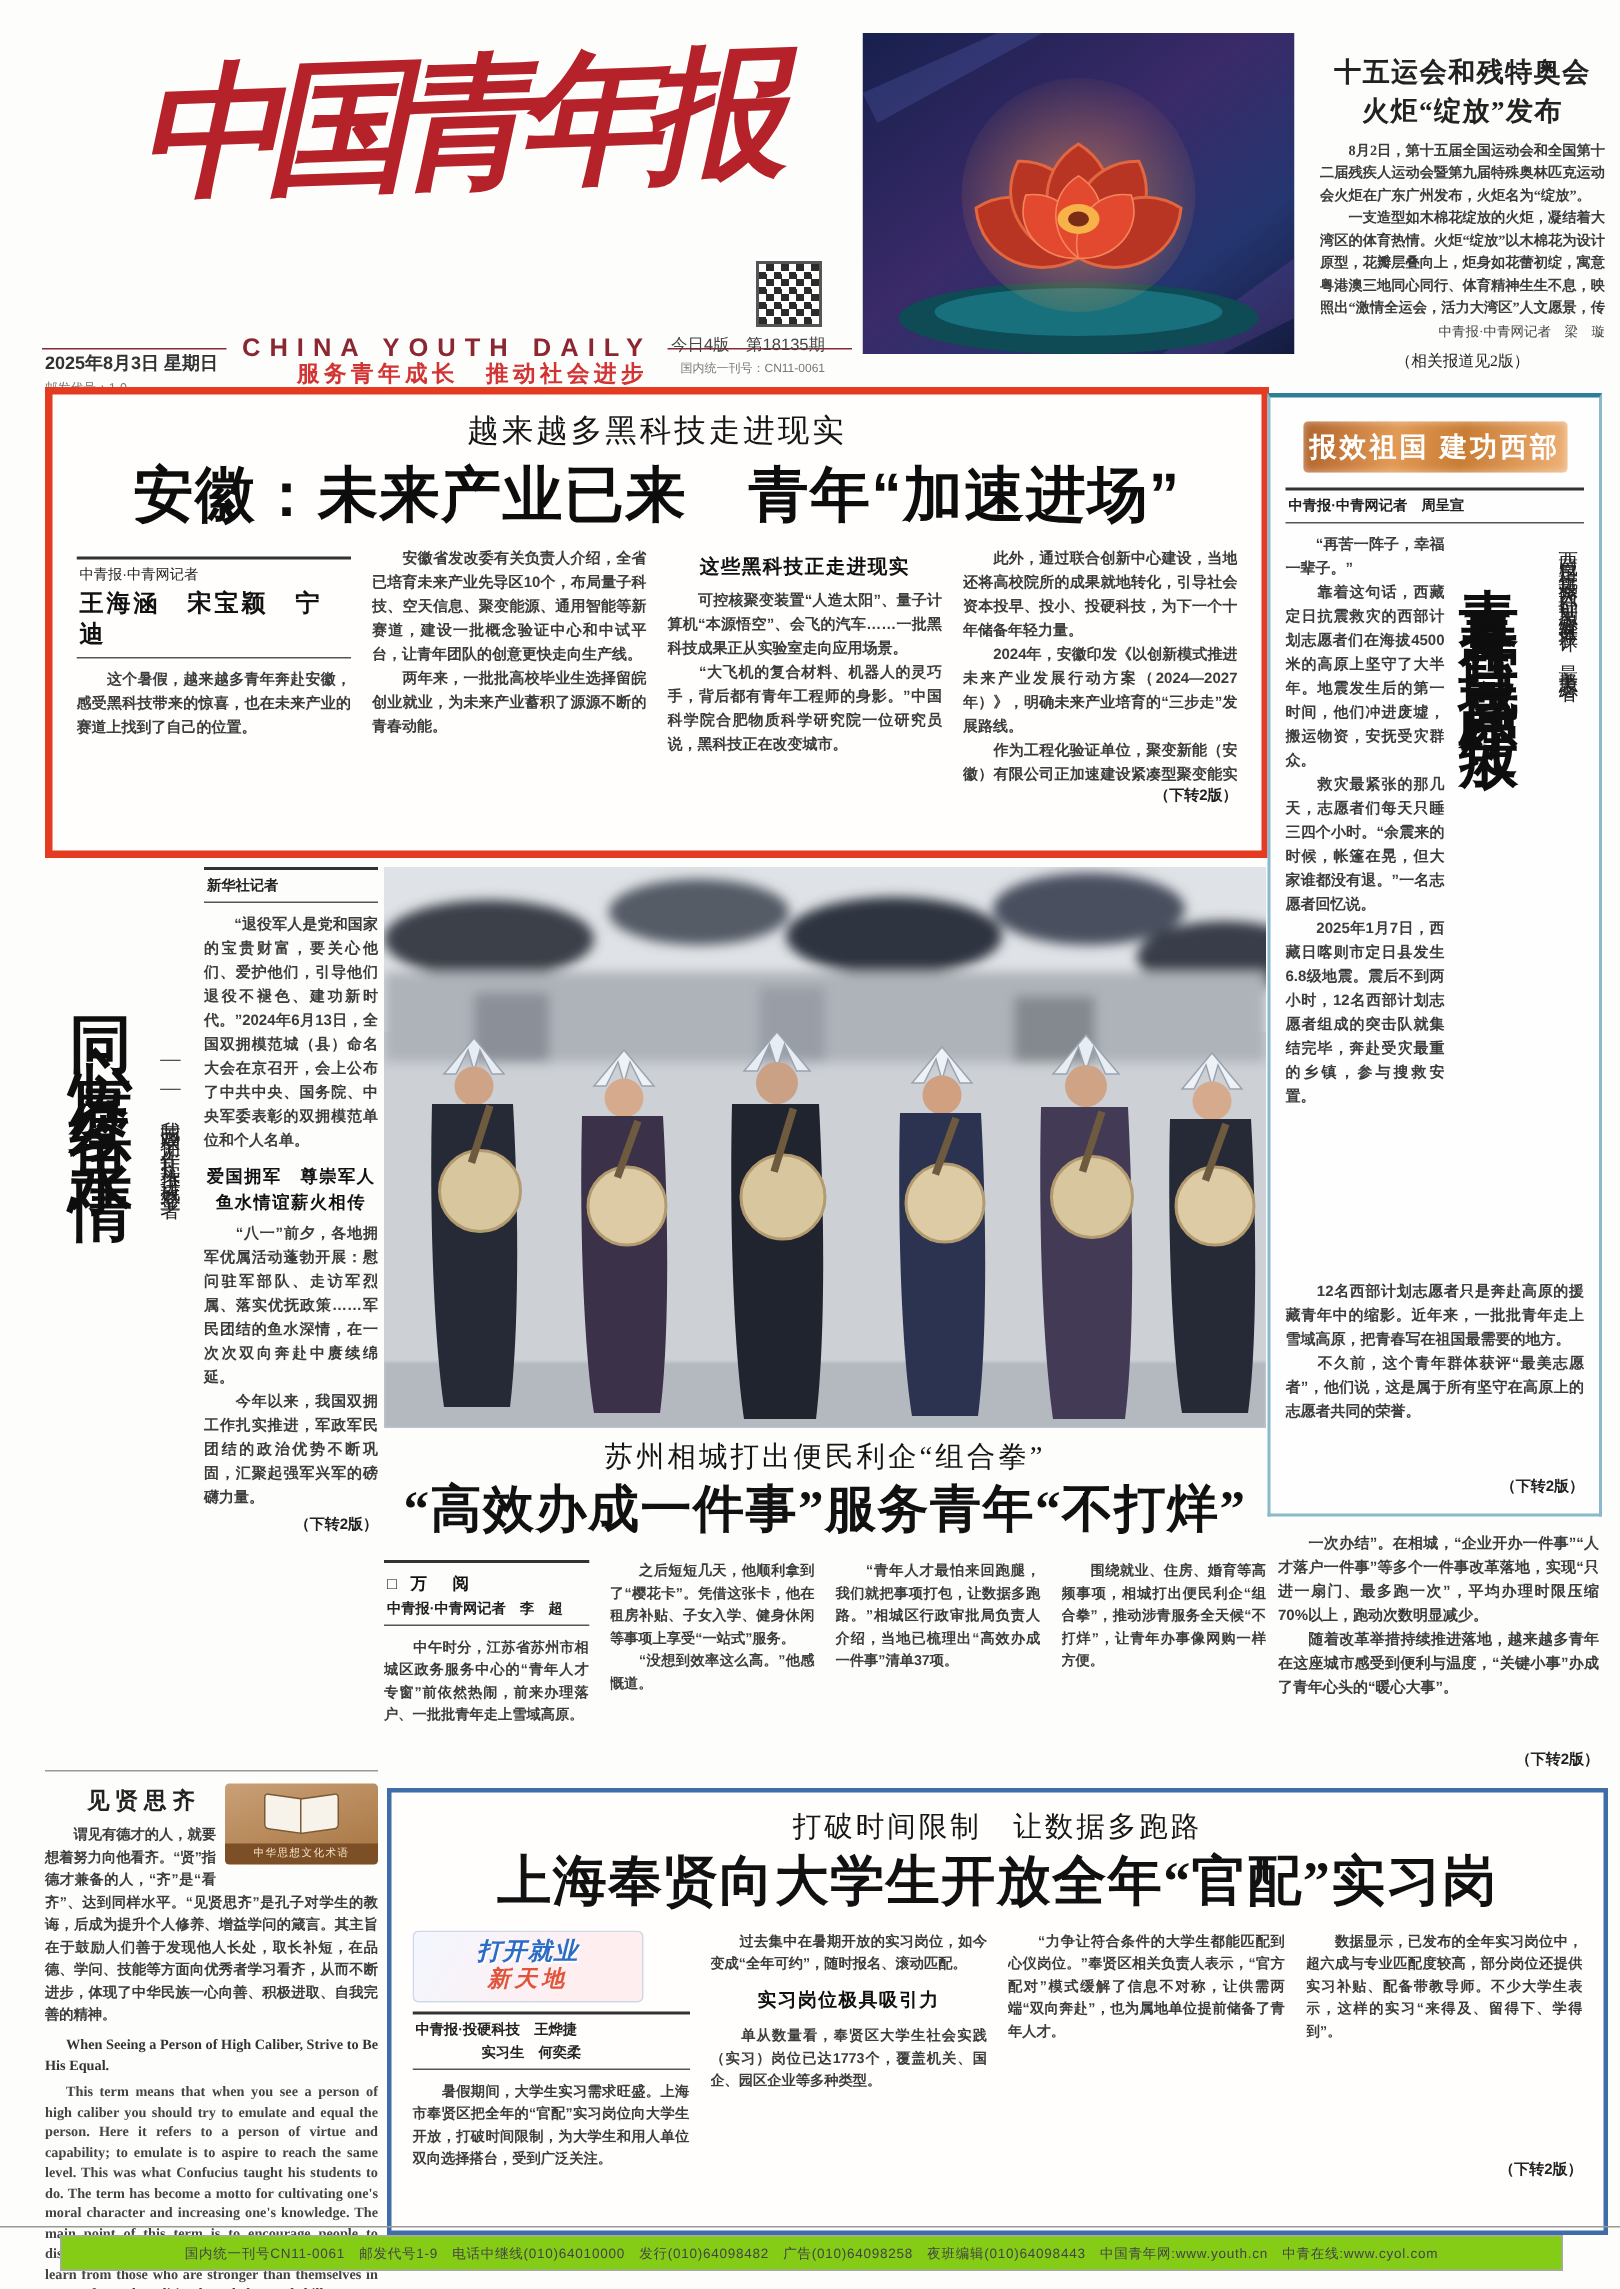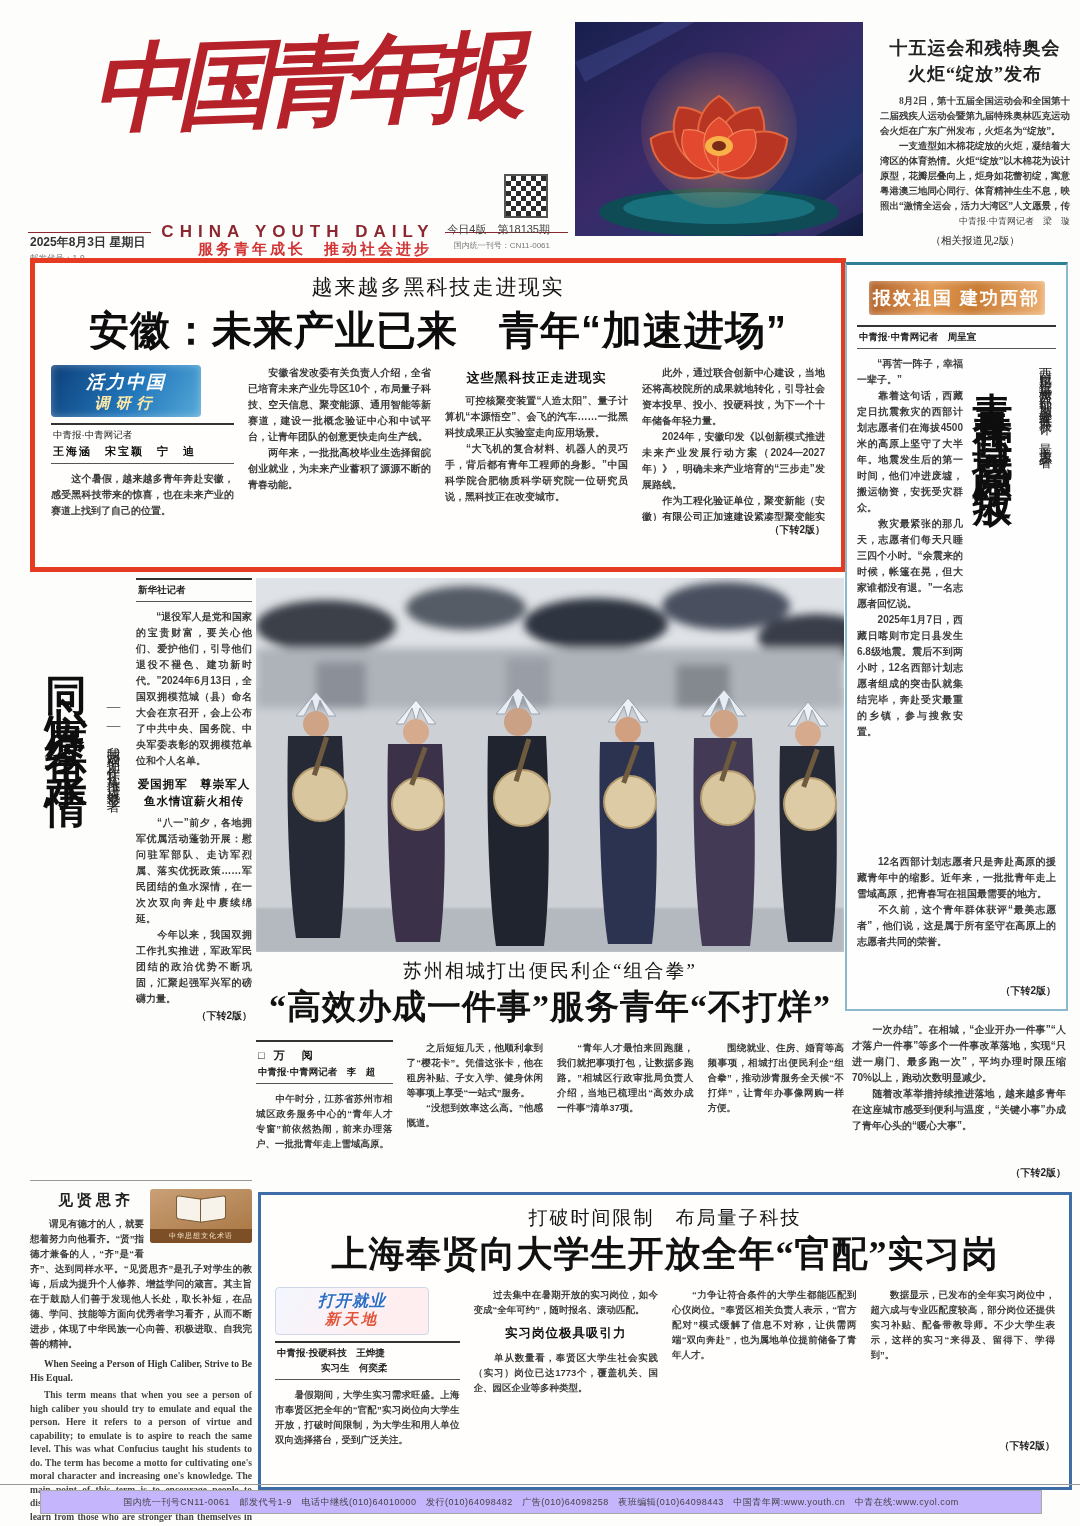--- a/index.html
+++ b/index.html
@@ -28,21 +28,21 @@
   .blue-box{border:3px solid #3e6da8;background:#fffefd;}
   .kicker{font-family:"Liberation Serif","DejaVu Serif",serif;font-size:21px;color:#161616;
           text-align:center;letter-spacing:2px;}
   .headline-sans{font-weight:800;font-size:40px;color:#0d0d0d;text-align:center;letter-spacing:1px;line-height:1.15;}
   .headline-serif{font-family:"Liberation Serif","DejaVu Serif",serif;font-weight:900;color:#111;
                   text-align:center;letter-spacing:1px;line-height:1.1;}
   .cols{display:flex;gap:14px;overflow:hidden;}
   .col{flex:1;overflow:hidden;}
   .byline-box{border-top:2px solid #333;border-bottom:1px solid #555;padding:4px 2px;margin:6px 0 7px 0;}
   .byline-box .b1{font-size:9.5px;color:#222;}
-  .byline-box .b2{font-size:11px;font-weight:bold;color:#111;margin-top:2px;letter-spacing:2px;}
+  .byline-box .b2{font-size:16px;font-weight:bold;color:#111;margin-top:2px;letter-spacing:2px;}
   .subhead{font-weight:bold;font-size:13px;text-align:center;color:#111;margin:4px 0 6px 0;letter-spacing:1px;}
   .vert{writing-mode:vertical-rl;text-orientation:upright;}
   .banner-west{width:176px;height:34px;margin:6px auto 10px auto;border-radius:3px;color:#fff;
         font-weight:bold;font-size:18px;letter-spacing:2px;text-align:center;line-height:34px;
         background:linear-gradient(100deg,#b0612a 0%,#e29a55 35%,#c97c33 60%,#eeb277 100%);
         box-shadow:inset 0 0 6px rgba(255,255,255,.5);}
   .logo-vitality{width:150px;height:52px;border-radius:4px;position:relative;overflow:hidden;
         background:linear-gradient(120deg,#0d3f7a,#2277bb 55%,#55a9d8);
         color:#fff;text-align:center;box-shadow:inset 0 0 8px rgba(255,255,255,.35);}
   .logo-vitality .l1{font-weight:bold;font-style:italic;font-size:18px;letter-spacing:2px;margin-top:5px;}
@@ -53,21 +53,21 @@
         text-shadow:1px 1px 0 #fff;}
   .logo-job .l2{font-weight:900;font-style:italic;font-size:15px;color:#e2543a;letter-spacing:3px;margin-top:-2px;}
   .logo-idiom{width:102px;height:54px;float:right;margin:0 0 4px 6px;border-radius:3px;overflow:hidden;
         background:linear-gradient(160deg,#caa077,#a5733f);position:relative;}
   .logo-idiom .book{position:absolute;left:26px;top:8px;width:50px;height:24px;}
   .logo-idiom .book .pg{position:absolute;top:0;width:24px;height:22px;background:#f7f3ea;border:1px solid #7a5a34;}
   .logo-idiom .book .pl{left:0;transform:skewY(8deg);border-radius:3px 0 0 3px;}
   .logo-idiom .book .pr{right:0;transform:skewY(-8deg);border-radius:0 3px 3px 0;}
   .logo-idiom .bar{position:absolute;bottom:0;left:0;right:0;height:14px;background:#7d4f26;color:#f5e6cc;
         font-size:7px;text-align:center;line-height:14px;letter-spacing:1px;}
-  .footer-bar{background:#c4b5fd;border:1px solid #a8a8a8;text-align:center;font-size:9px;color:#444;
+  .footer-bar{background:#84cc16;border:1px solid #a8a8a8;text-align:center;font-size:9px;color:#444;
         line-height:22px;letter-spacing:.5px;}
 </style>
 </head>
 <body>
 
 <div class="page">
 
   <div class="abs mast-title" style="left:92px;top:34px;">中国青年报</div>
   <div class="abs rule-row" style="left:28px;top:222px;width:540px;">
     <div class="ln"></div>
@@ -131,24 +131,20 @@
 　　一支造型如木棉花绽放的火炬，凝结着大湾区的体育热情。火炬“绽放”以木棉花为设计原型，花瓣层叠向上，炬身如花蕾初绽，寓意粤港澳三地同心同行、体育精神生生不息，映照出“激情全运会，活力大湾区”人文愿景，传递着“青春好时代”。</div>
     <div style="font-size:9px;color:#444;text-align:right;margin-top:3px;">中青报·中青网记者　梁　璇</div>
     <div style="font-size:10.5px;text-align:center;margin-top:6px;color:#222;">（相关报道见2版）</div>
   </div>
 
   <div class="abs red-box" style="left:30px;top:258px;width:774px;height:284px;padding:10px 16px;">
     <div class="kicker">越来越多黑科技走进现实</div>
     <div class="headline-sans" style="margin-top:6px;">安徽：未来产业已来　青年“加速进场”</div>
     <div class="cols" style="margin-top:12px;height:176px;">
       <div class="col">
-        <div class="logo-vitality">
-          <div class="l1">活力中国</div>
-          <div class="l2">调研行</div>
-        </div>
         <div class="byline-box">
           <div class="b1">中青报·中青网记者</div>
           <div class="b2">王海涵　宋宝颖　宁　迪</div>
         </div>
         <div class="body-txt just pre">　　这个暑假，越来越多青年奔赴安徽，感受黑科技带来的惊喜，也在未来产业的赛道上找到了自己的位置。</div>
       </div>
       <div class="col body-txt just pre">　　安徽省发改委有关负责人介绍，全省已培育未来产业先导区10个，布局量子科技、空天信息、聚变能源、通用智能等新赛道，建设一批概念验证中心和中试平台，让青年团队的创意更快走向生产线。
 　　两年来，一批批高校毕业生选择留皖创业就业，为未来产业蓄积了源源不断的青春动能。</div>
       <div class="col">
         <div class="subhead">这些黑科技正走进现实</div>
@@ -303,21 +299,21 @@
     <div class="col body-sm just pre">　　“青年人才最怕来回跑腿，我们就把事项打包，让数据多跑路。”相城区行政审批局负责人介绍，当地已梳理出“高效办成一件事”清单37项。</div>
     <div class="col body-sm just pre">　　围绕就业、住房、婚育等高频事项，相城打出便民利企“组合拳”，推动涉青服务全天候“不打烊”，让青年办事像网购一样方便。</div>
   </div>
   <div class="abs" style="left:852px;top:1022px;width:214px;height:164px;">
     <div class="body-txt just pre" style="height:142px;overflow:hidden;">　　一次办结”。在相城，“企业开办一件事”“人才落户一件事”等多个一件事改革落地，实现“只进一扇门、最多跑一次”，平均办理时限压缩70%以上，跑动次数明显减少。
 　　随着改革举措持续推进落地，越来越多青年在这座城市感受到便利与温度，“关键小事”办成了青年心头的“暖心大事”。</div>
     <div class="jump">（下转2版）</div>
   </div>
 
   <div class="abs blue-box" style="left:258px;top:1192px;width:780px;height:272px;padding:10px 14px;">
-    <div class="kicker" style="font-size:19px;">打破时间限制　布局量子科技</div>
+    <div class="kicker" style="font-size:19px;">打破时间限制　让数据多跑路</div>
     <div class="headline-serif" style="font-size:36px;margin-top:4px;">上海奉贤向大学生开放全年“官配”实习岗</div>
     <div class="cols" style="margin-top:12px;height:170px;">
       <div class="col">
         <div class="logo-job">
           <div class="l1">打开就业</div>
           <div class="l2">新天地</div>
         </div>
         <div class="byline-box">
           <div class="b1" style="font-weight:bold;">中青报·投硬科技　王烨捷</div>
           <div class="b1" style="font-weight:bold;margin-top:2px;margin-left:44px;">实习生　何奕柔</div>

